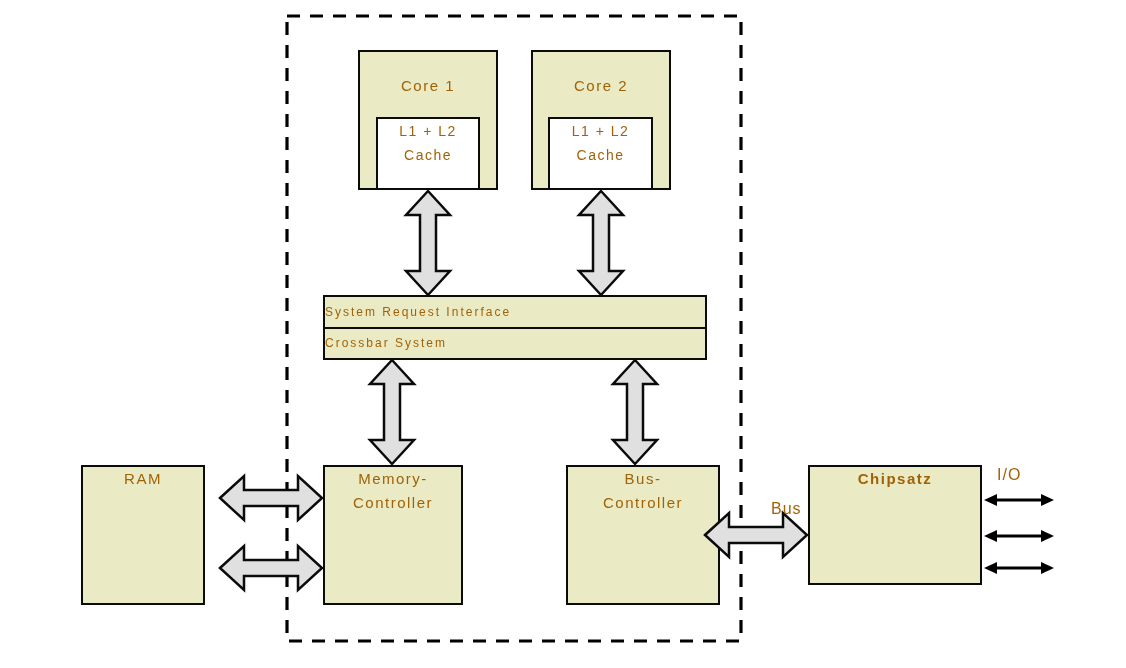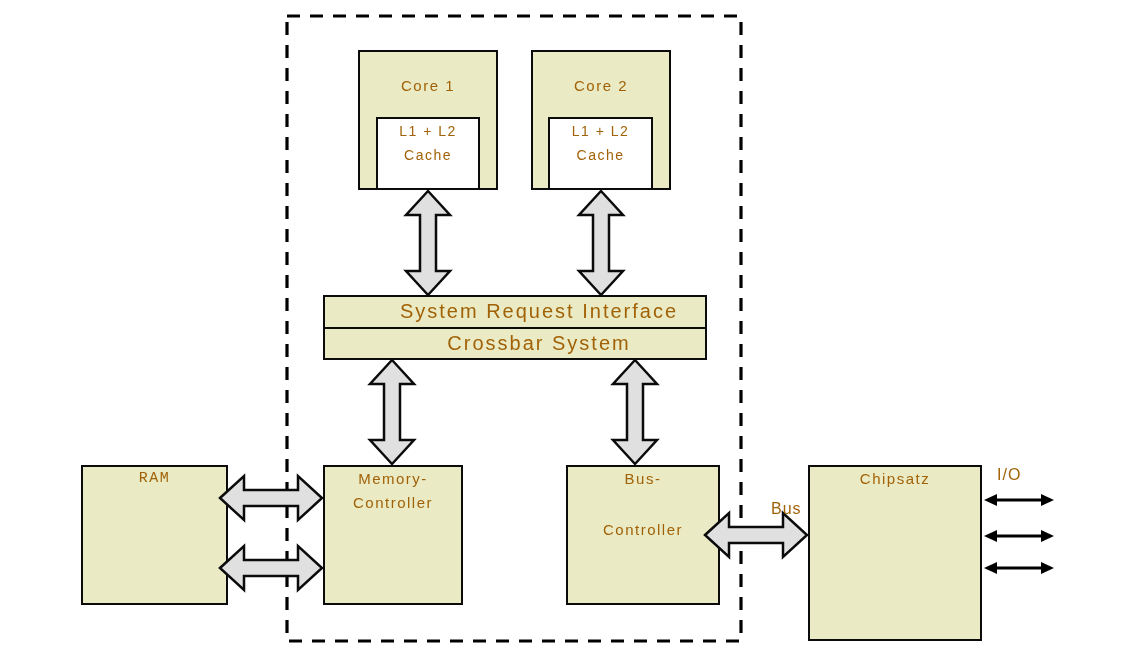--- a/index.html
+++ b/index.html
@@ -38,24 +38,23 @@
     box-sizing: border-box;
     background: #eaebc5;
     display: flex;
     flex-direction: column;
     z-index: 3;
   }
   .barstack .bar {
     flex: 1;
     display: flex;
     align-items: center;
-    justify-content: center;
-    font-size: 20px;
+    justify-content: flex-start;
+    font-size: 12px;
     letter-spacing: 2px;
-    padding-left: 48px;
   }
   .barstack .bar:first-child { border-bottom: 2px solid #0b0b0b; }
   .float-label {
     position: absolute;
     font-size: 16px;
     letter-spacing: 1px;
     z-index: 6;
   }
   svg.arrow { position: absolute; z-index: 5; overflow: visible; }
   svg.boundary { position: absolute; z-index: 1; }
@@ -87,32 +86,32 @@
 
   <div class="barstack" style="left:323px; top:295px; width:384px; height:65px;">
     <div class="bar">
       <span>System Request Interface</span>
     </div>
     <div class="bar">
       <span>Crossbar System</span>
     </div>
   </div>
 
-  <div class="block" style="left:81px; top:465px; width:147px; height:140px;font-family:Liberation Mono, monospace;">
+  <div class="block" style="left:81px; top:465px; width:124px; height:140px;">
     <span>RAM</span>
   </div>
   <div class="block" style="left:323px; top:465px; width:140px; height:140px;">
     <span>Memory-</span>
     <span>Controller</span>
   </div>
-  <div class="block" style="left:566px; top:465px; width:154px; height:140px;gap:27px;">
+  <div class="block" style="left:566px; top:465px; width:154px; height:140px;">
     <span>Bus-</span>
     <span>Controller</span>
   </div>
-  <div class="block" style="left:808px; top:465px; width:174px; height:176px;">
+  <div class="block" style="left:808px; top:465px; width:174px; height:120px;font-weight:bold;">
     <span>Chipsatz</span>
   </div>
 
   <svg class="arrow" style="left:404px; top:189px;" width="48" height="108" viewBox="0 0 48 108">
     <polygon points="24,2 46,26 32,26 32,82 46,82 24,106 2,82 16,82 16,26 2,26" fill="#e0e0e0" stroke="#0b0b0b" stroke-width="2.5" stroke-linejoin="miter"></polygon>
   </svg>
   <svg class="arrow" style="left:577px; top:189px;" width="48" height="108" viewBox="0 0 48 108">
     <polygon points="24,2 46,26 32,26 32,82 46,82 24,106 2,82 16,82 16,26 2,26" fill="#e0e0e0" stroke="#0b0b0b" stroke-width="2.5" stroke-linejoin="miter"></polygon>
   </svg>
   <svg class="arrow" style="left:368px; top:358px;" width="48" height="108" viewBox="0 0 48 108">

